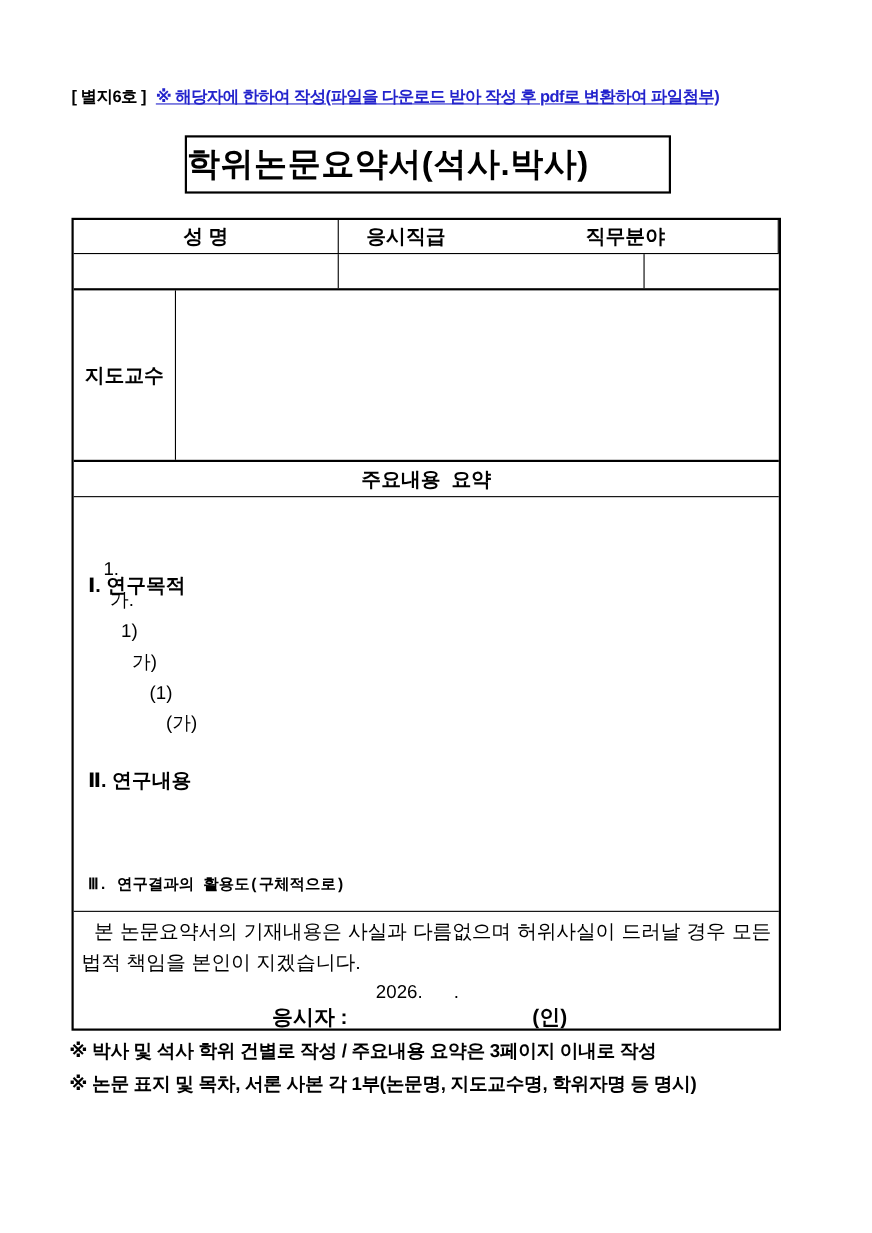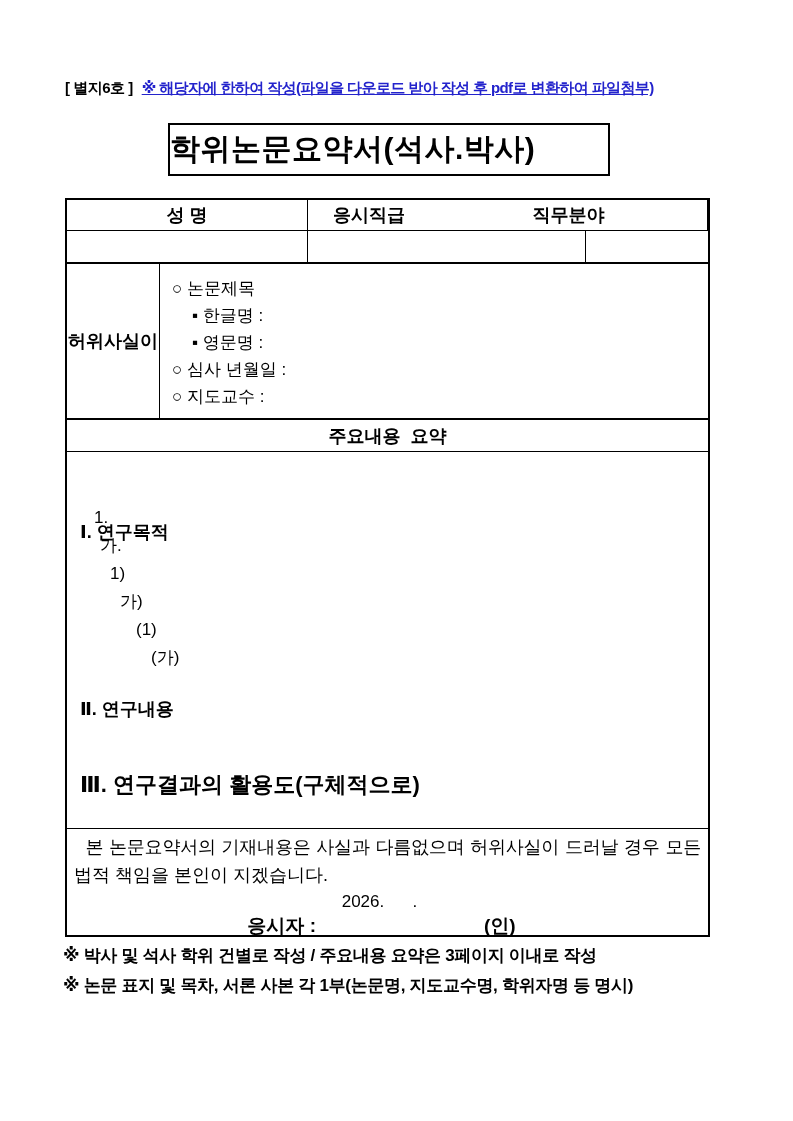--- a/index.html
+++ b/index.html
@@ -66,21 +66,21 @@
   }
   .oi{position:absolute;white-space:pre;line-height:20px;}
   .o1{left:13px;top:26px;font-weight:bold;font-size:18px;margin-top:44px;}
   .o2{left:27px;top:56px;}
   .o3{left:33px;top:84px;}
   .o4{left:43px;top:112px;}
   .o5{left:53px;top:140px;}
   .o6{left:69px;top:168px;}
   .o7{left:84px;top:196px;}
   .o8{left:13px;top:247px;font-weight:bold;font-size:18px;}
-  .o9{left:13px;top:323px;font-weight:bold;font-size:22px;}
+  .o9{left:13px;top:343px;font-weight:bold;font-size:14px;font-family:Liberation Mono, monospace;}
   .statement{height:106px;padding-top:4px;}
   .st1{
     padding:0 7px;line-height:28px;font-size:18px;
     text-align:justify;text-align-last:justify;
     letter-spacing:-0.2px;
   }
   .st2{padding-left:7px;line-height:28px;font-size:18px;}
   .date-line{
     text-align:center;padding-right:16px;line-height:25px;
     font-size:17px;white-space:pre;
@@ -121,28 +121,21 @@
       <div class="cell c2">직무분야</div>
     </div>
 
     <div class="row empty-row">
       <div class="cell c1"></div>
       <div class="cell c2"></div>
       <div class="cell c3"></div>
     </div>
 
     <div class="row overview-row">
-      <div class="label-cell">허위사실이</div>
-      <div class="overview-content">
-        <div class="ov-line ind0">○ 논문제목</div>
-        <div class="ov-line ind1">▪ 한글명 :</div>
-        <div class="ov-line ind1">▪ 영문명 :</div>
-        <div class="ov-line ind0">○ 심사 년월일 :</div>
-        <div class="ov-line ind0">○ 지도교수 :</div>
-      </div>
+      <div class="label-cell">지도교수</div>
     </div>
 
     <div class="row summary-head">
       <span>주요내용  요약</span>
     </div>
 
     <div class="row summary-body">
       <div class="oi o1">Ⅰ. 연구목적</div>
       <div class="oi o2">1.</div>
       <div class="oi o3">가.</div>

